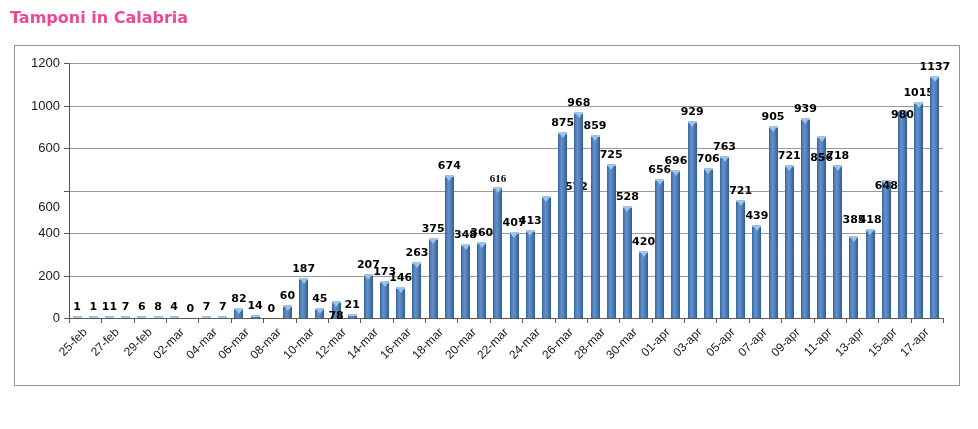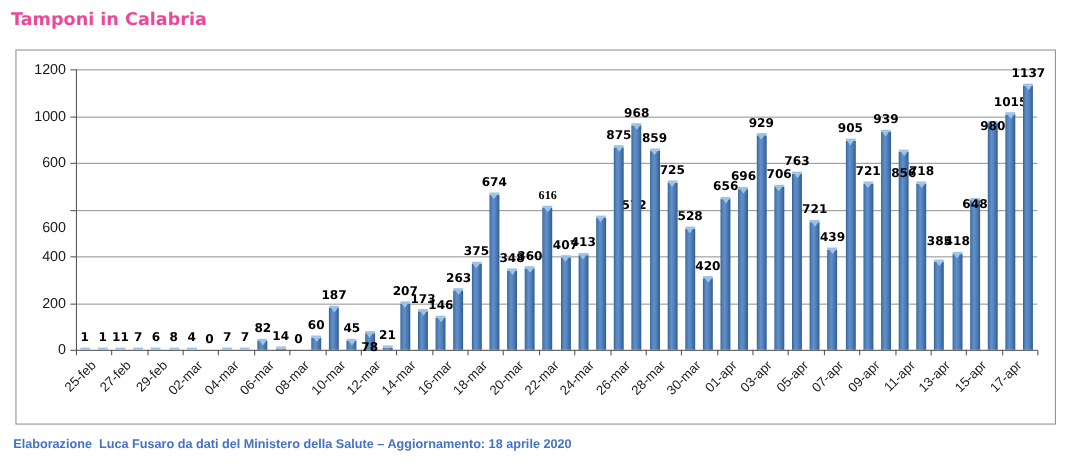--- a/index.html
+++ b/index.html
@@ -352,14 +352,13 @@
       <div class="xlabel-anchor" style="left: 841.98px; top: 279px;">
         <span>13-apr</span>
       </div>
       <div class="xlabel-anchor" style="left: 874.35px; top: 279px;">
         <span>15-apr</span>
       </div>
       <div class="xlabel-anchor" style="left: 906.72px; top: 279px;">
         <span>17-apr</span>
       </div>
     </div>
-  <div class="footer">Elaborazione  Luca Fusaro da dati del Ministero della Salute – Aggiornamento: 18 aprile 2020</div>
 </div>
 
 </body></html>

